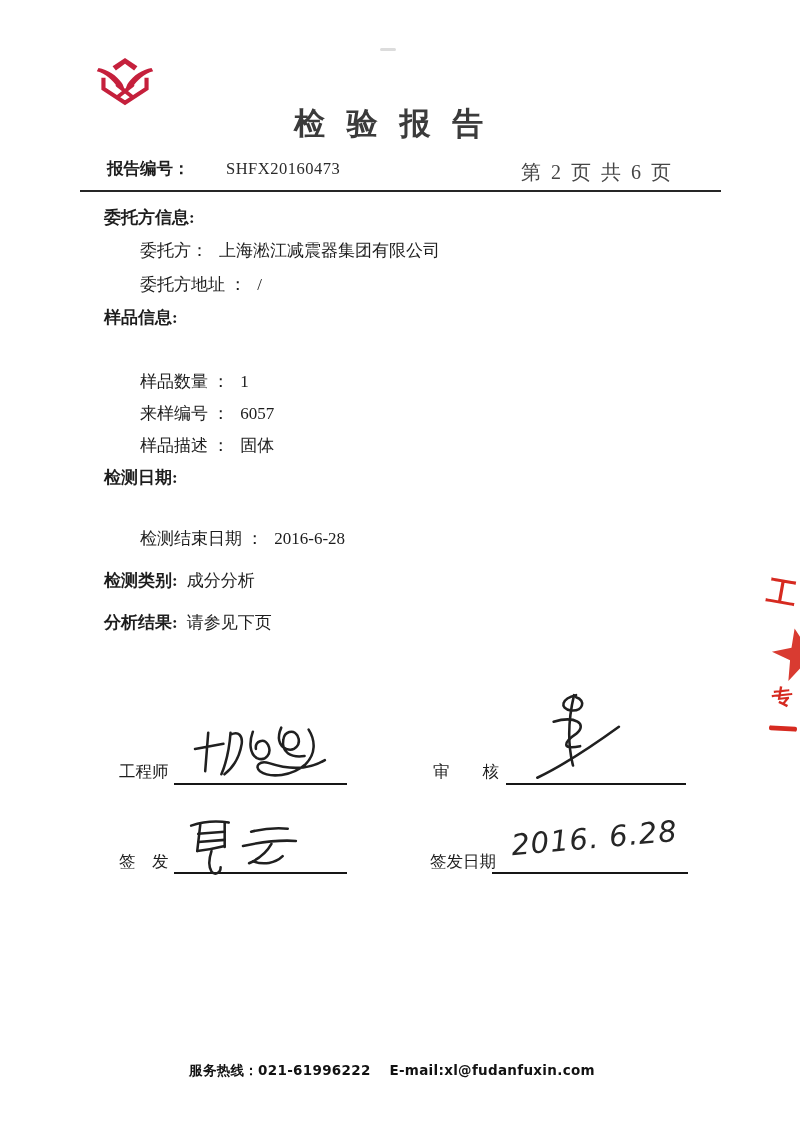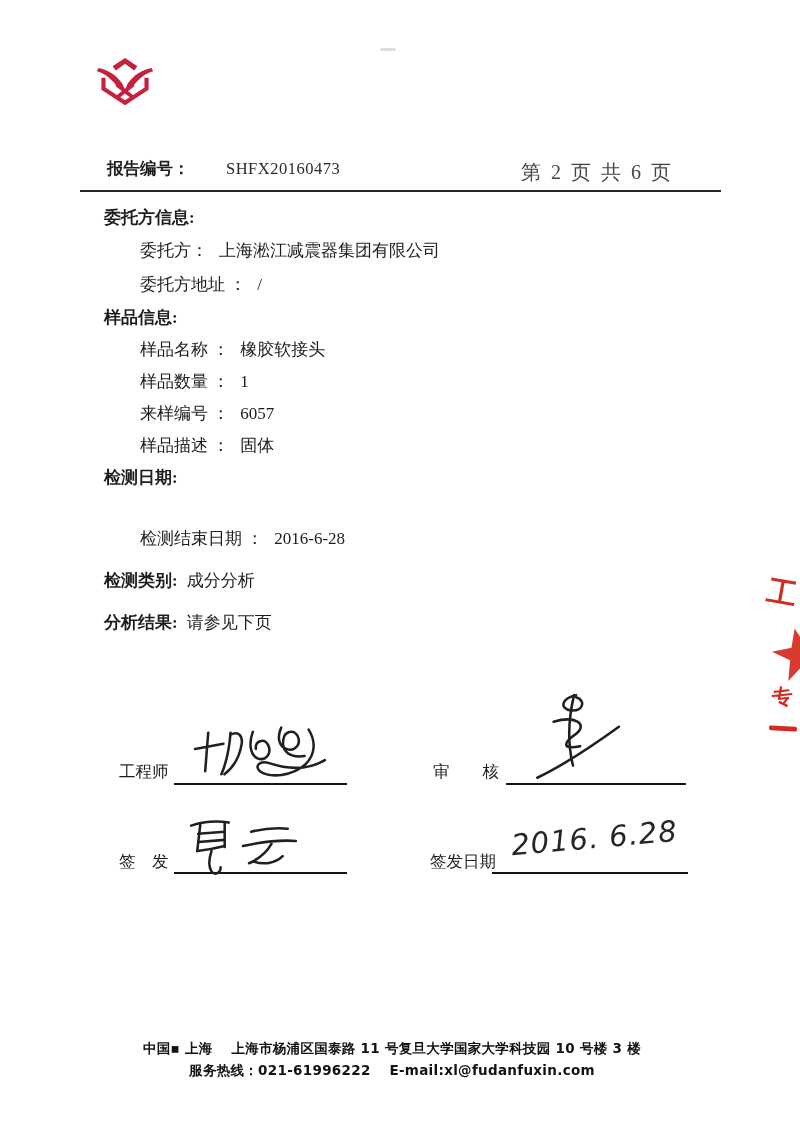--- a/index.html
+++ b/index.html
@@ -79,32 +79,32 @@
   <div class="logo-block">
     <svg class="logo-mark" viewBox="0 0 70 62" aria-hidden="true">
       <path d="M35 2 L50 12 L46 17 L35 9 L24 17 L20 12 Z" fill="#c5203c"></path>
       <path d="M3 14 C14 16 25 23 31 32 C33 35 34 38 34 41 L26 37 C20 29 12 21 1 18 Z" fill="#c5203c"></path>
       <path d="M67 14 C56 16 45 23 39 32 C37 35 36 38 36 41 L44 37 C50 29 58 21 69 18 Z" fill="#c5203c"></path>
       <path d="M9 26 L9 39 L35 56 L61 39 L61 26" fill="none" stroke="#c5203c" stroke-width="5" stroke-linejoin="miter"></path>
       <path d="M26 35 L44 49 M44 35 L26 49" fill="none" stroke="#c5203c" stroke-width="4.5" stroke-linecap="round"></path>
     </svg>
   </div>
 
+  <h1 class="doc-title">检 验 报 告</h1>
 
   <span class="abs rh-label">报告编号：</span>
   <span class="abs rh-number">SHFX20160473</span>
   <span class="abs rh-page">第 2 页 共 6 页</span>
   <div class="rule"></div>
 
   <span class="abs sec-heading" style="top:206px">委托方信息:</span>
   <span class="abs row" style="top:239px"><span>委托方：</span><span class="val">上海淞江减震器集团有限公司</span></span>
   <span class="abs row" style="top:273px"><span>委托方地址 ：</span><span class="val">/</span></span>
 
   <span class="abs sec-heading" style="top:306px">样品信息:</span>
-  <span class="abs row" style="top:338px"><span>样品名称 ：</span><span class="val">橡胶软接头</span></span>
   <span class="abs row" style="top:370px"><span>样品数量 ：</span><span class="val">1</span></span>
   <span class="abs row" style="top:402px"><span>来样编号 ：</span><span class="val">6057</span></span>
   <span class="abs row" style="top:434px"><span>样品描述 ：</span><span class="val">固体</span></span>
 
   <span class="abs sec-heading" style="top:466px">检测日期:</span>
   <span class="abs row" style="top:527px"><span>检测结束日期 ：</span><span class="val">2016-6-28</span></span>
 
   <span class="abs inline-sec" style="top:569px"><span class="lbl">检测类别:</span><span class="val">成分分析</span></span>
   <span class="abs inline-sec" style="top:611px"><span class="lbl">分析结果:</span><span class="val">请参见下页</span></span>
 
@@ -145,16 +145,15 @@
   <div class="sig-line" style="left:492px;top:872px;width:196px"></div>
   <div class="hand-date">2016. 6.28</div>
 
   <span class="abs seal seal-top">工</span>
   <svg class="seal-star" width="40" height="58" viewBox="0 0 40 58" aria-hidden="true">
     <path d="M31 0 L38 18 L58 18 L42 30 L48 50 L31 38 L14 50 L20 30 L4 18 L24 18 Z" fill="#d62a20" opacity="0.92" transform="rotate(-12 31 26)"></path>
   </svg>
   <span class="abs seal seal-mid">专</span>
   <div class="seal-bar" title=""></div>
 
-  <div class="footer-line footer-1">中国▪ 上海　 上海市杨浦区国泰路 11 号复旦大学国家大学科技园 10 号楼 3 楼</div>
   <div class="footer-line footer-2">服务热线：021-61996222　 E-mail:xl@fudanfuxin.com</div>
 
 </div>
 
 </body></html>

